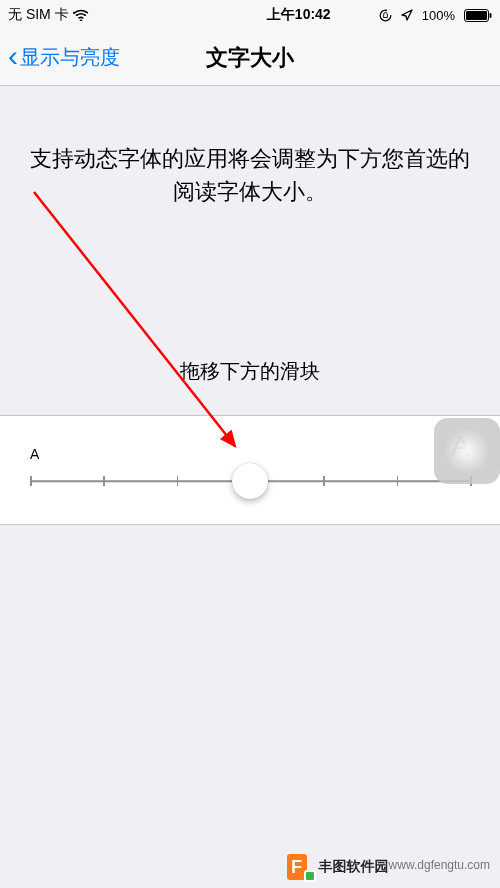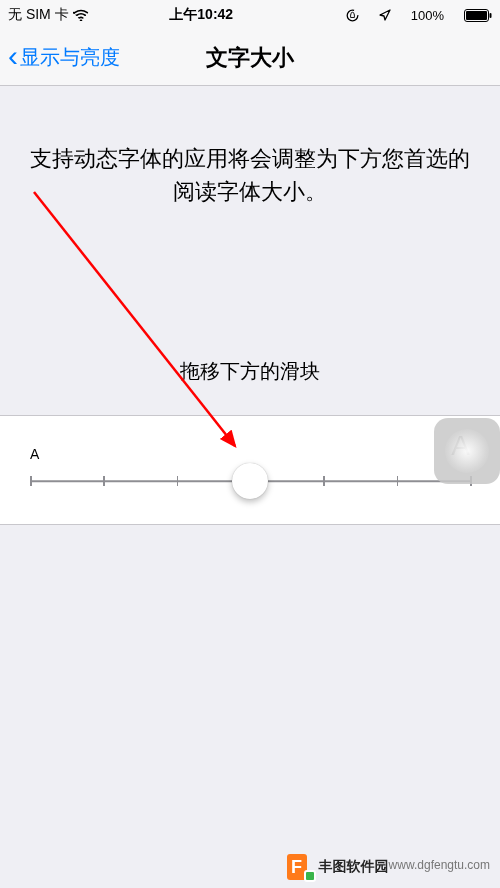--- a/index.html
+++ b/index.html
@@ -14,22 +14,22 @@
     .status-bar {
       height: 24px;
       background: #f7f7f8;
       display: flex;
       align-items: center;
       padding: 15px 8px;
       font-size: 14px;
       font-weight: 500;
     }
     .status-left { flex: 1; display: flex; align-items: center; gap: 4px; }
-    .status-center { flex: 1; text-align: left; font-weight: 600; }
-    .status-right { flex: 1; display: flex; justify-content: flex-end; align-items: center; gap: 20px; font-size: 13px; }
+    .status-center { flex: 1; text-align: right; font-weight: 600; }
+    .status-right { flex: 1; display: flex; justify-content: flex-end; align-items: center; gap: 9px; font-size: 13px; }
     .wifi-icon svg, .nav-arrow svg, .orient-icon svg, .lock-icon svg, .battery-icon svg { display: block; }
     .nav-bar {
       height: 56px;
       background: #f7f7f8;
       border-bottom: 1px solid #c8c7cc;
       display: flex;
       align-items: center;
       position: relative;
       padding: 0 8px;
     }

